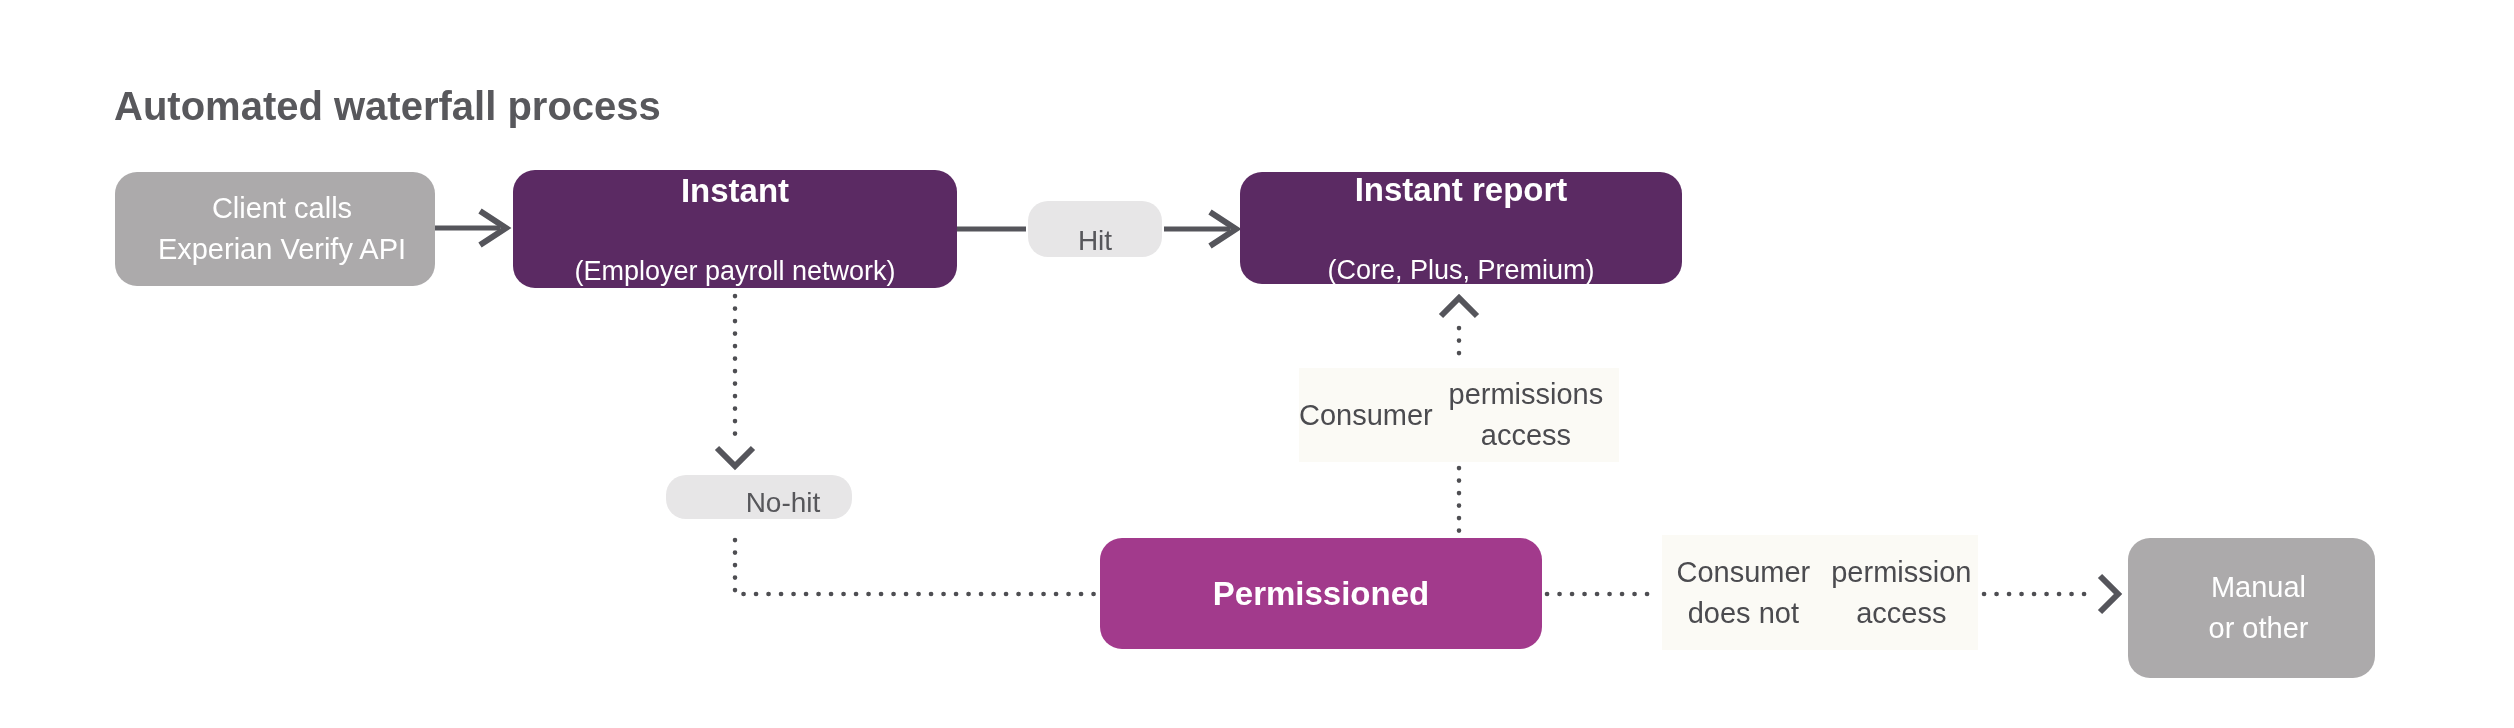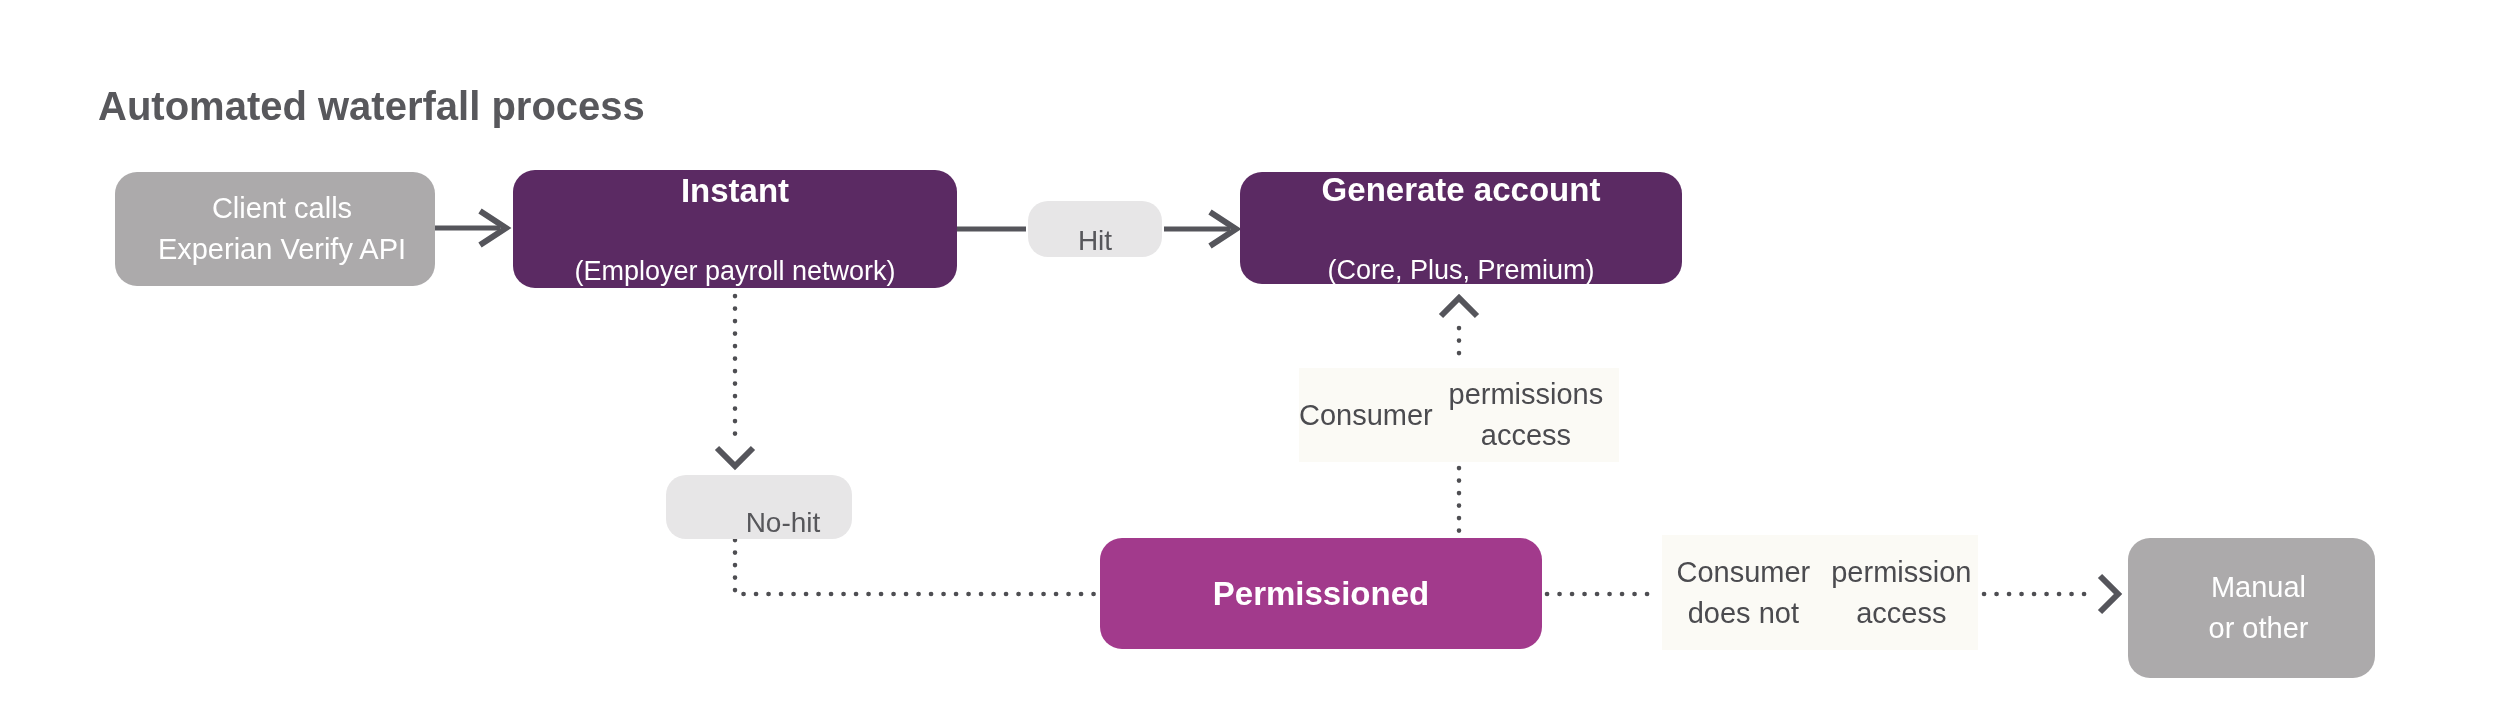--- a/index.html
+++ b/index.html
@@ -6,21 +6,21 @@
   .stage {
     position: relative;
     width: 2514px;
     height: 728px;
     background: #ffffff;
     font-family: "Liberation Sans", "DejaVu Sans", sans-serif;
     overflow: hidden;
   }
   .title {
     position: absolute;
-    left: 98px;
+    left: 114px;
     top: 84px;
     font-size: 40px;
     font-weight: 700;
     color: #58585c;
     white-space: nowrap;
   }
   .node {
     position: absolute;
     border-radius: 22px;
     display: flex;
@@ -46,21 +46,21 @@
     background: #e7e6e7;
     border-radius: 20px;
     color: #57575b;
     font-size: 28px;
     display: flex;
     align-items: flex-end;
     justify-content: center;
     text-align: center;
   }
   #pill-hit   { left: 1028px; top: 201px; width: 134px; height: 56px; }
-  #pill-nohit { left: 666px;  top: 475px; width: 138px; height: 64px; padding-left: 48px; }
+  #pill-nohit { left: 666px;  top: 475px; width: 138px; height: 44px; padding-left: 48px; }
   .edge-label {
     position: absolute;
     background: #fbfaf5;
     color: #4b4b4f;
     font-size: 29px;
     line-height: 41px;
     font-weight: 400;
     text-align: center;
     display: flex;
     align-items: center;
@@ -114,21 +114,21 @@
   <div class="node node--purple" id="node-instant">
     <div class="node__heading">Instant</div>
     <div class="node__subtitle">(Employer payroll network)</div>
   </div>
 
   <div class="pill" id="pill-hit">
     <span>Hit</span>
   </div>
 
   <div class="node node--purple" id="node-generate">
-    <div class="node__heading">Generate account</div>
+    <div class="node__heading">Instant report</div>
     <div class="node__subtitle">(Core, Plus, Premium)</div>
   </div>
 
   <div class="pill" id="pill-nohit">
     <span>No-hit</span>
   </div>
 
   <div class="node node--magenta" id="node-permissioned">
     <div class="node__heading">Permissioned</div>
   </div>

